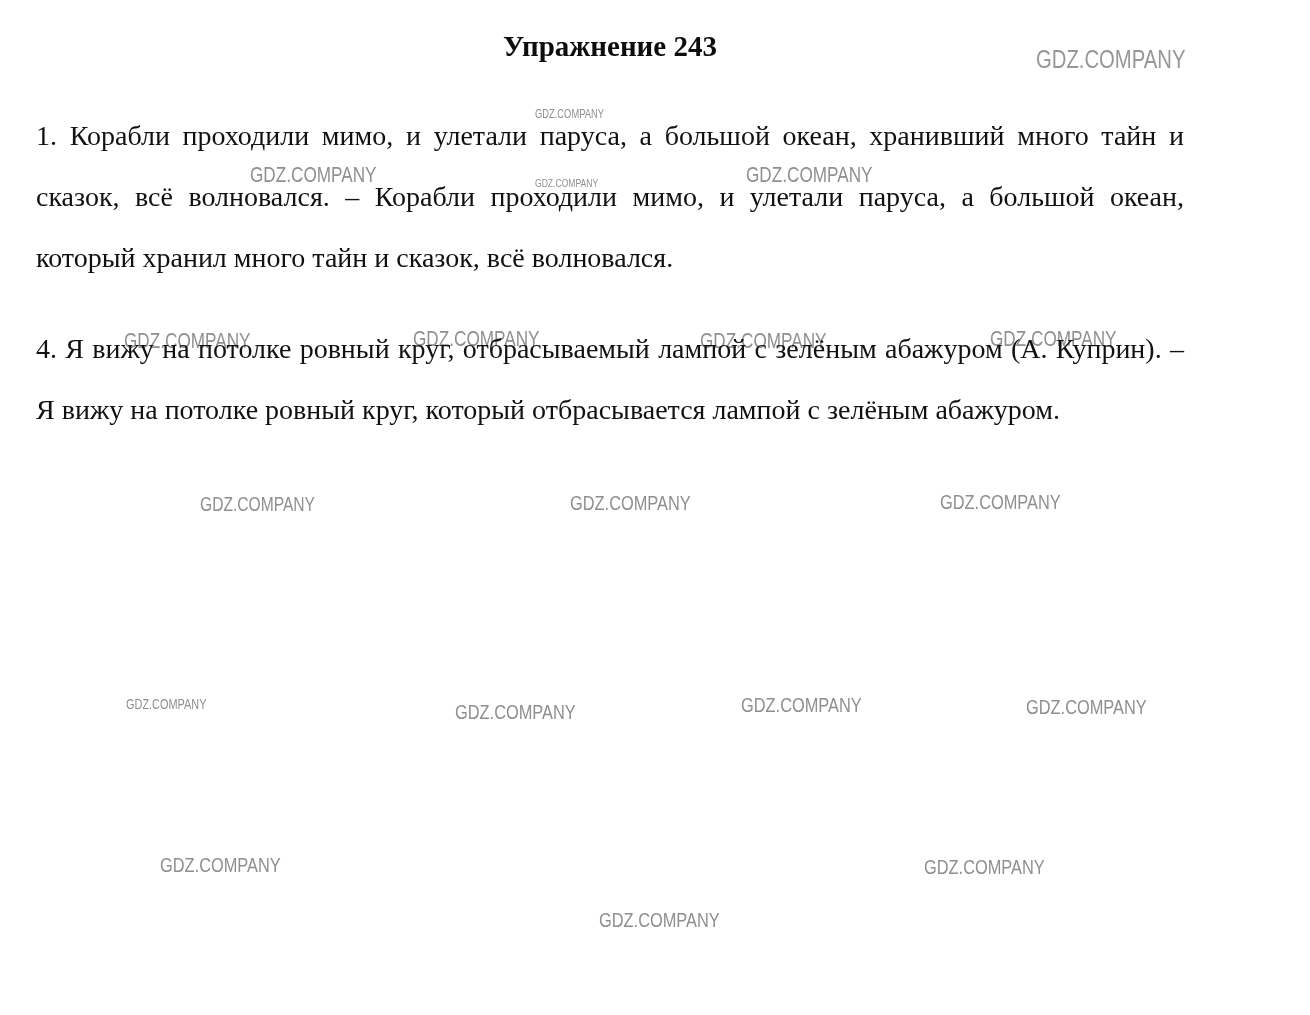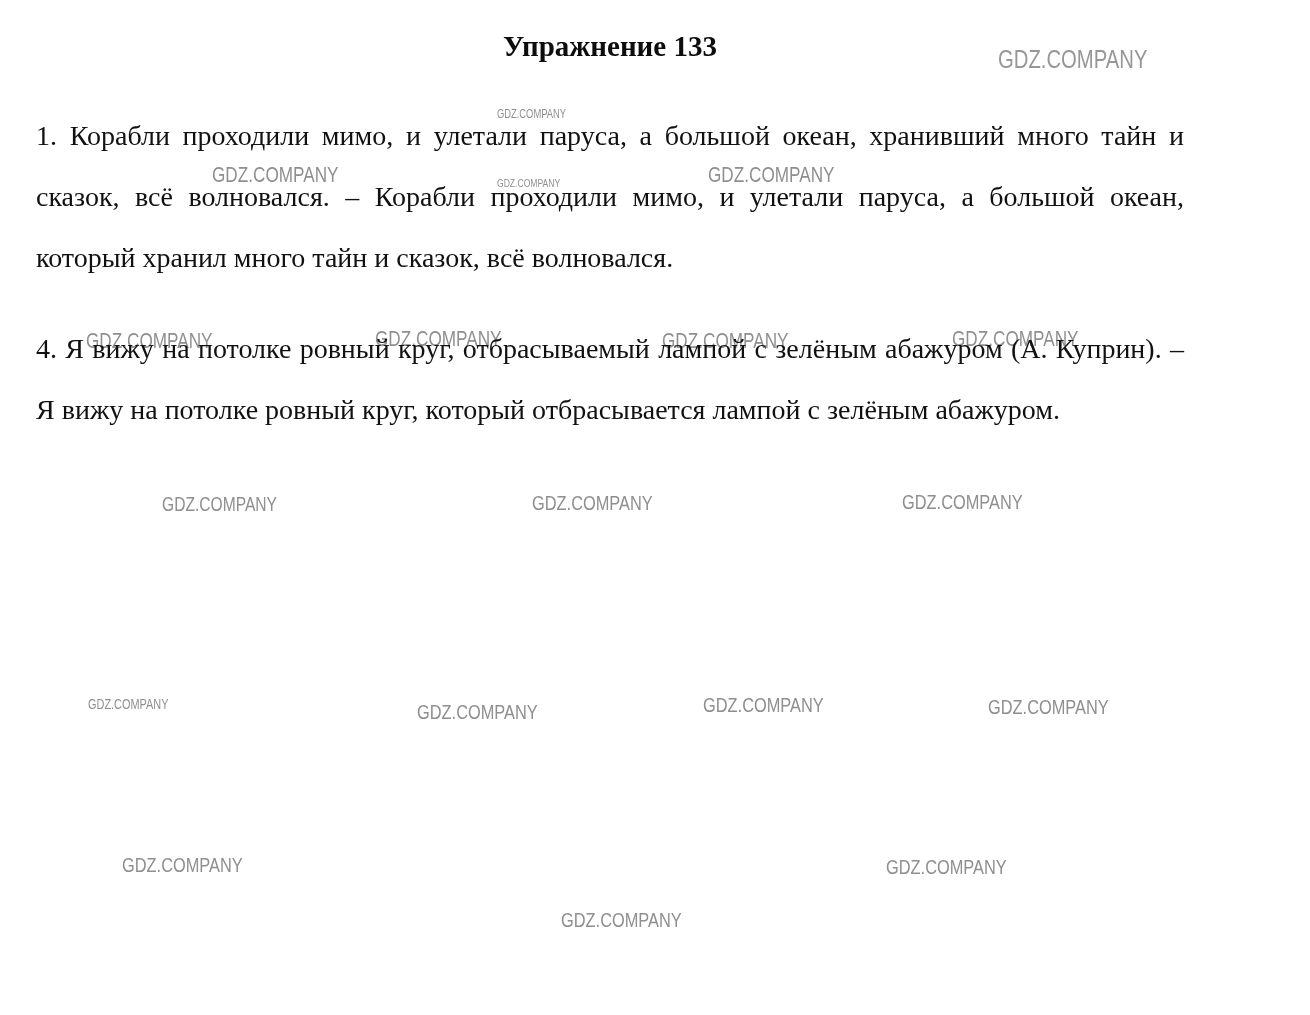--- a/index.html
+++ b/index.html
@@ -14,20 +14,21 @@
     background: #ffffff;
     overflow: hidden;
     font-family: "Liberation Serif", serif;
     color: #111111;
   }
   .watermark-layer {
     position: absolute;
     inset: 0;
     z-index: 1;
     pointer-events: none;
+    margin-left: 38px;
   }
   .wm {
     position: absolute;
     color: #8f8f8f;
     font-family: "Liberation Sans", sans-serif;
     font-weight: 400;
     letter-spacing: 0px;
     transform: scaleX(0.78);
     transform-origin: 0 0;
     white-space: nowrap;
@@ -78,20 +79,20 @@
     <span class="wm" style="left:902px; top:491px; font-size:21px;">GDZ.COMPANY</span>
     <span class="wm" style="left:88px;  top:697px; font-size:14px;">GDZ.COMPANY</span>
     <span class="wm" style="left:417px; top:701px; font-size:21px;">GDZ.COMPANY</span>
     <span class="wm" style="left:703px; top:694px; font-size:21px;">GDZ.COMPANY</span>
     <span class="wm" style="left:988px; top:696px; font-size:21px;">GDZ.COMPANY</span>
     <span class="wm" style="left:122px; top:854px; font-size:21px;">GDZ.COMPANY</span>
     <span class="wm" style="left:886px; top:856px; font-size:21px;">GDZ.COMPANY</span>
     <span class="wm" style="left:561px; top:909px; font-size:21px;">GDZ.COMPANY</span>
   </div>
 
-  <h1 class="title">Упражнение 133</h1>
+  <h1 class="title">Упражнение 243</h1>
 
   <div class="content">
     <p>1. Корабли проходили мимо, и улетали паруса, а большой океан, хранивший много тайн и сказок, всё волновался. – Корабли проходили мимо, и улетали паруса, а большой океан, который хранил много тайн и сказок, всё волновался.</p>
     <p>4. Я вижу на потолке ровный круг, отбрасываемый лампой с зелёным абажуром (А. Куприн). – Я вижу на потолке ровный круг, который отбрасывается лампой с зелёным абажуром.</p>
   </div>
 
 </div>
 
 </body></html>

